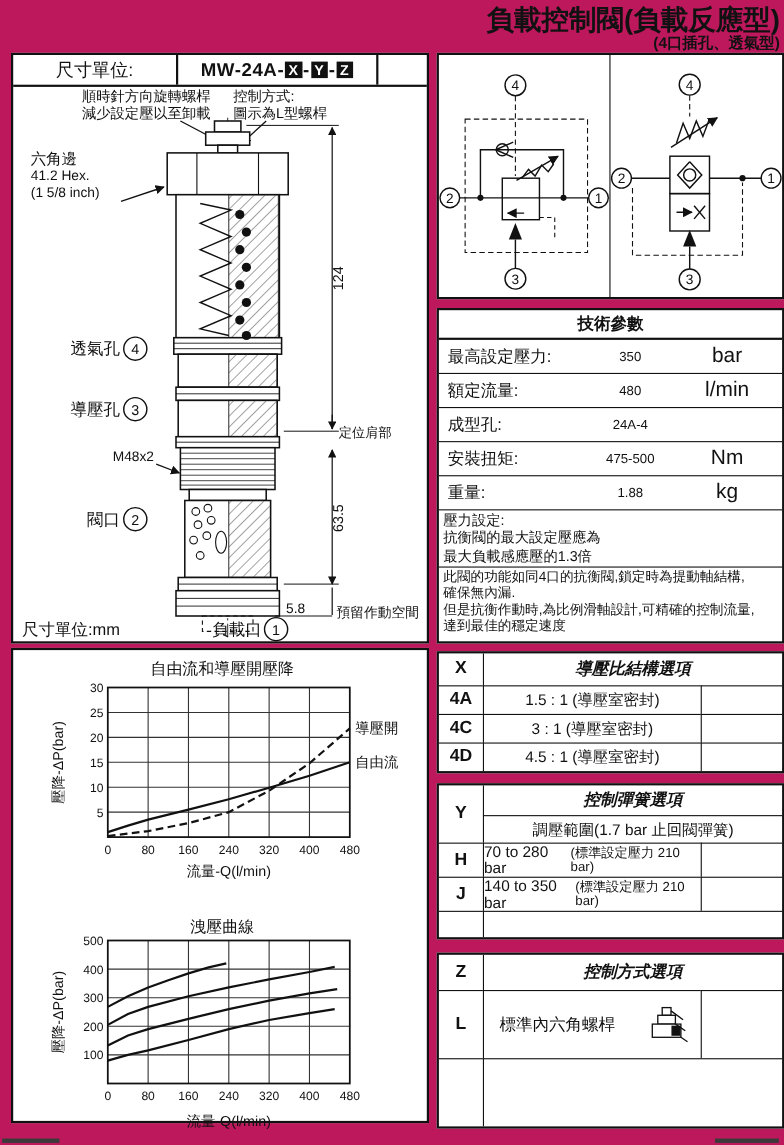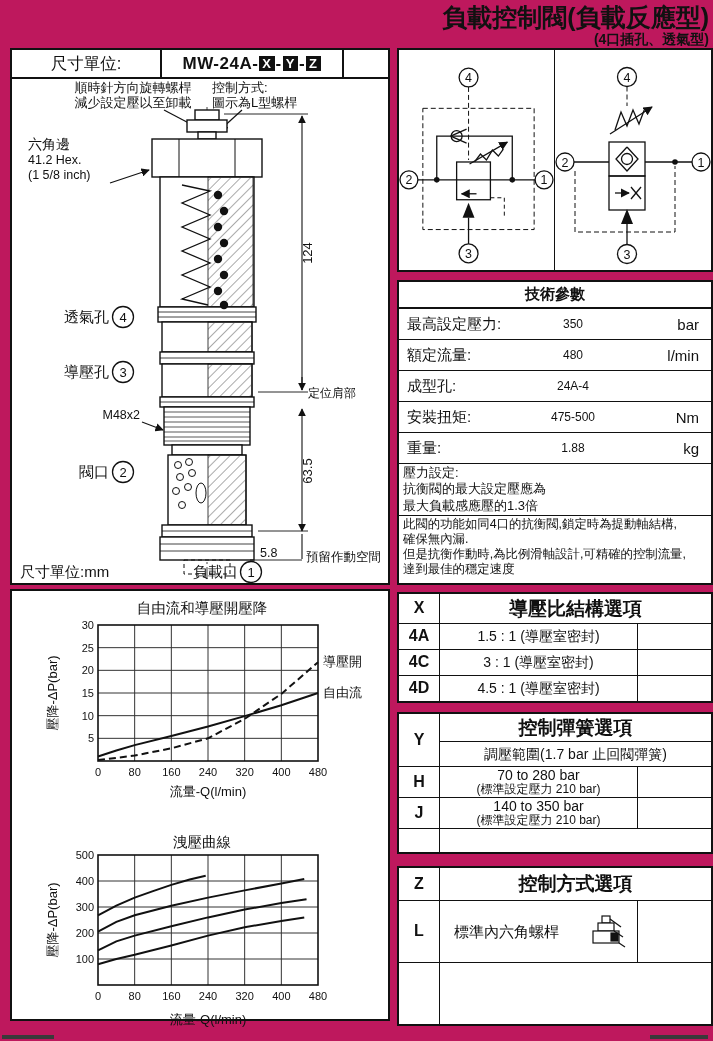--- a/index.html
+++ b/index.html
@@ -25,21 +25,21 @@
   #panel-schem{left:397px;top:48px;width:316px;height:224px;display:flex;}
   .schem{width:50%;height:100%;}
   .schem.first{border-right:1.5px solid #111;box-sizing:border-box;}
 
   
   #panel-tech{left:397px;top:280px;width:316px;height:305px;}
   .tech-title{height:25px;border-bottom:2px solid #111;display:flex;align-items:center;justify-content:center;font-weight:bold;font-size:15px;}
   .trow{height:30px;border-bottom:1.5px solid #111;display:flex;align-items:center;padding:0 8px;font-size:15px;}
   .trow .lab{width:116px;}
   .trow .val{width:100px;text-align:center;font-size:12px;}
-  .trow .unit{flex:1;text-align:right;font-size:15px;padding-right:4px;}
+  .trow .unit{flex:1;text-align:center;font-size:19px;padding-right:4px;}
   .tnote1{padding:1px 4px;font-size:13px;line-height:1.25;border-bottom:1.5px solid #111;}
   .tnote2{padding:1px 4px;font-size:12.4px;line-height:1.22;}
 
   
   #panel-charts{left:10px;top:589px;width:380px;height:432px;}
   .ct{position:absolute;left:40px;width:300px;text-align:center;font-size:14.5px;}
   #ct1{top:8px;} #ct2{top:242px;}
   .ylab{position:absolute;transform:rotate(-90deg);font-size:13px;width:120px;height:16px;text-align:center;}
   #yl1{left:-20px;top:94px;} #yl2{left:-20px;top:321px;}
   .xlab{position:absolute;left:86px;width:220px;text-align:center;font-size:13px;}
@@ -47,24 +47,24 @@
   svg.chart{position:absolute;left:48px;}
   #c1{top:26px;} #c2{top:256px;}
 
   
   .ot{position:absolute;left:397px;width:316px;border:2px solid #111;display:grid;grid-template-columns:40px 198px 1fr;box-sizing:border-box;background:#fff;}
   #ot-x{top:592px;grid-template-rows:29px 26px 26px 26px;}
   #ot-y{top:712px;grid-template-rows:27px 25px 31px 31px 24px;}
   #ot-z{top:866px;grid-template-rows:32px 62px 62px;}
   .c{display:flex;align-items:center;justify-content:center;font-size:14px;line-height:1.05;}
   .c.key{font-weight:bold;font-size:16px;}
-  .c.hd{font-weight:bold;font-size:19px;}
+  .c.hd{font-weight:bold;font-size:15px;font-style:italic;}
   .bl{border-left:1.5px solid #111;} .bt{border-top:1.5px solid #111;}
   .sp23{grid-column:2/4;}
-  .two{flex-direction:column;}
+  .two{}
   .two .l2{font-size:12px;}
   .zl{justify-content:flex-start;padding-left:14px;gap:28px;}
 
   .frag{position:absolute;height:4px;background:#3a3a3a;}
   #fragL{left:2px;top:1035px;width:52px;}
   #fragR{left:650px;top:1035px;width:58px;}
 
   text{fill:#111;}
 </style>
 </head>

